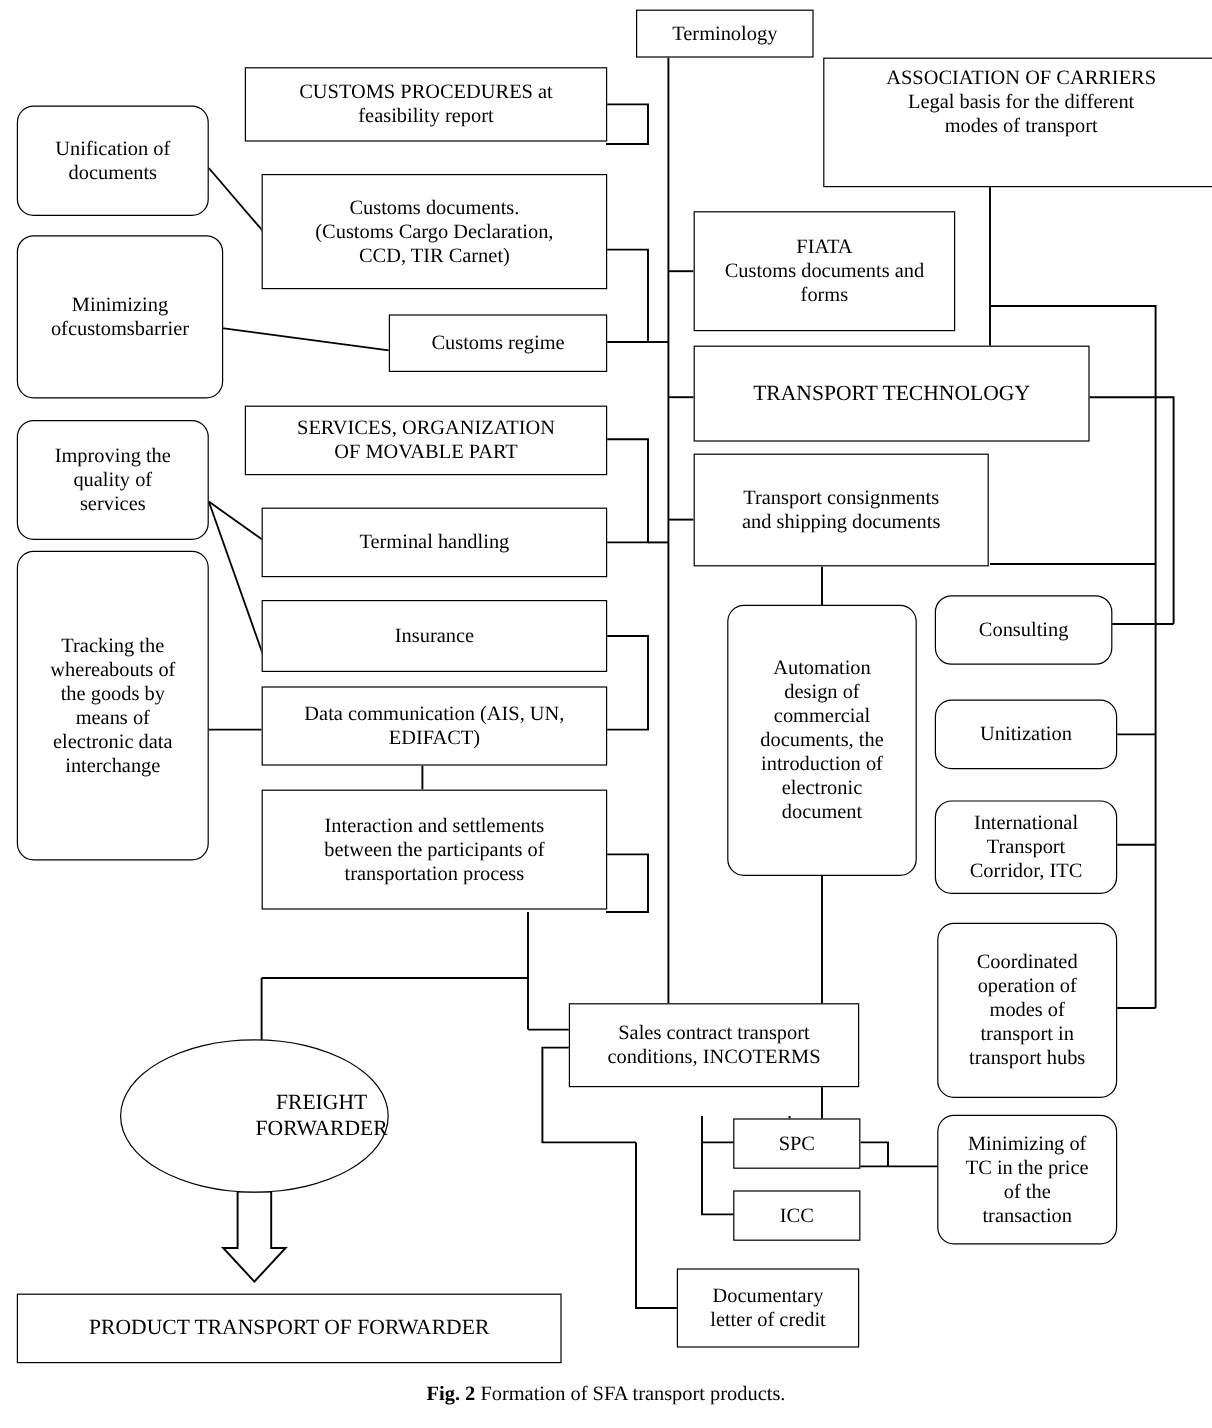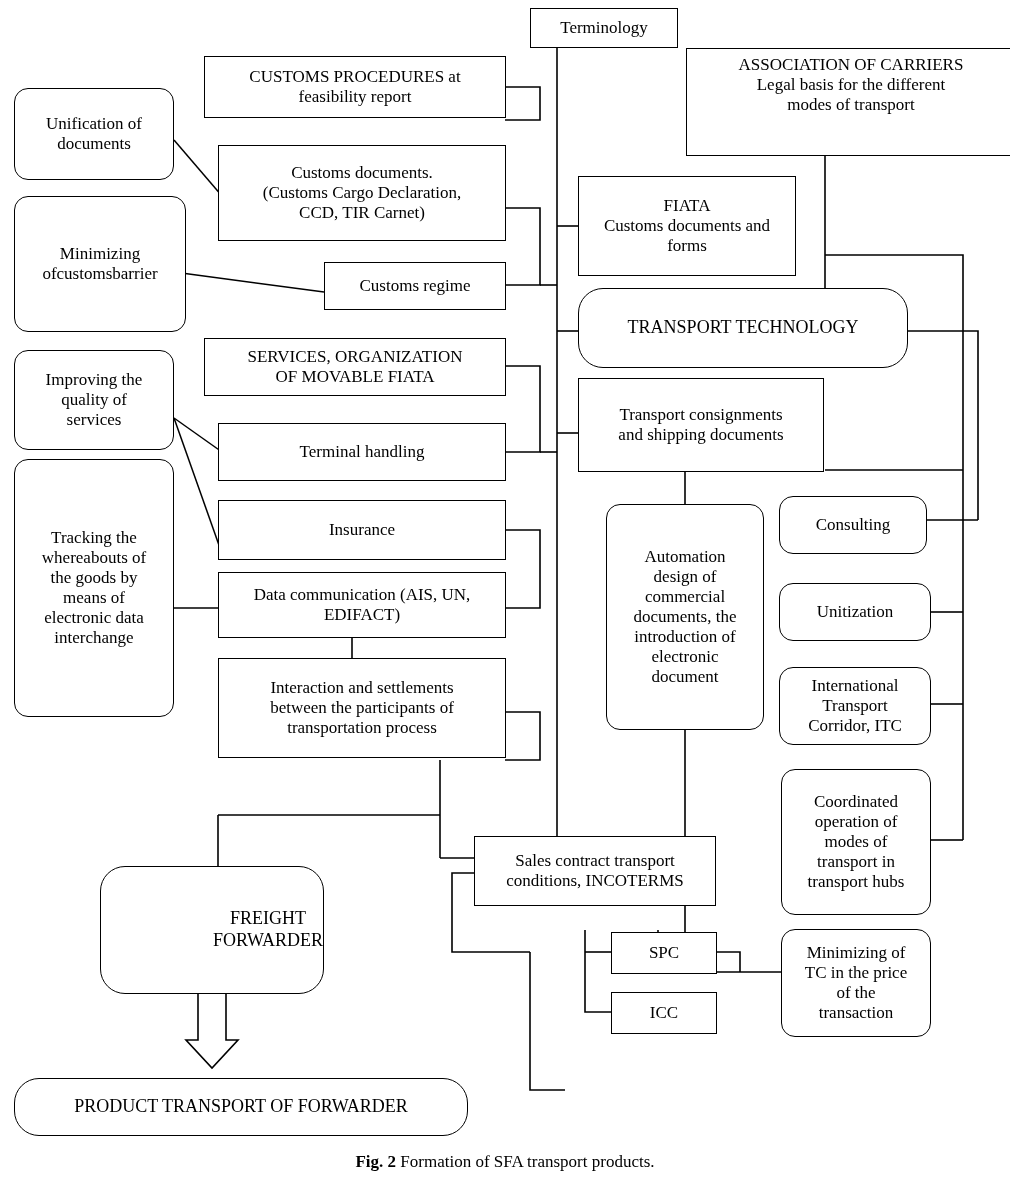--- a/index.html
+++ b/index.html
@@ -48,21 +48,21 @@
     border-radius: 50%;
     background: #ffffff;
     display: flex;
     align-items: center;
     justify-content: flex-end;
     text-align: center;
     line-height: 1.2;
     z-index: 3;
   }
   .f17 { font-size: 17px; }
-  .f18 { font-size: 18px; border-radius: 25px; }
+  .f18 { font-size: 18px; }
   .caption {
     position: absolute;
     left: 0;
     top: 1152px;
     width: 1010px;
     text-align: center;
     font-size: 17px;
   }
   .caption b { font-weight: bold; }
 </style>
@@ -152,21 +152,21 @@
 (Customs Cargo Declaration,
 CCD, TIR Carnet)</span>
   </div>
 
   <div class="node f17" style="left:324px; top:262px; width:182px; height:48px;">
     <span>Customs regime</span>
   </div>
 
   <div class="node f17" style="left:204px; top:338px; width:302px; height:58px;">
     <span style="white-space:pre-line;">SERVICES, ORGANIZATION
-OF MOVABLE FIATA</span>
+OF MOVABLE PART</span>
   </div>
 
   <div class="node f17" style="left:218px; top:423px; width:288px; height:58px;">
     <span>Terminal handling</span>
   </div>
 
   <div class="node f17" style="left:218px; top:500px; width:288px; height:60px;">
     <span>Insurance</span>
   </div>
 
@@ -271,20 +271,24 @@
   </div>
 
   <div class="node f17" style="left:611px; top:932px; width:106px; height:42px;">
     <span>SPC</span>
   </div>
 
   <div class="node f17" style="left:611px; top:992px; width:106px; height:42px;">
     <span>ICC</span>
   </div>
 
+  <div class="node f17" style="left:564px; top:1057px; width:152px; height:66px;">
+    <span style="white-space:pre-line;">Documentary
+letter of credit</span>
+  </div>
 
   <div class="node f18" style="left:14px; top:1078px; width:454px; height:58px;">
     <span>PRODUCT TRANSPORT OF FORWARDER</span>
   </div>
 
   <div class="caption">
     <b>Fig. 2</b>
     <span>Formation of SFA transport products.</span>
   </div>
 

